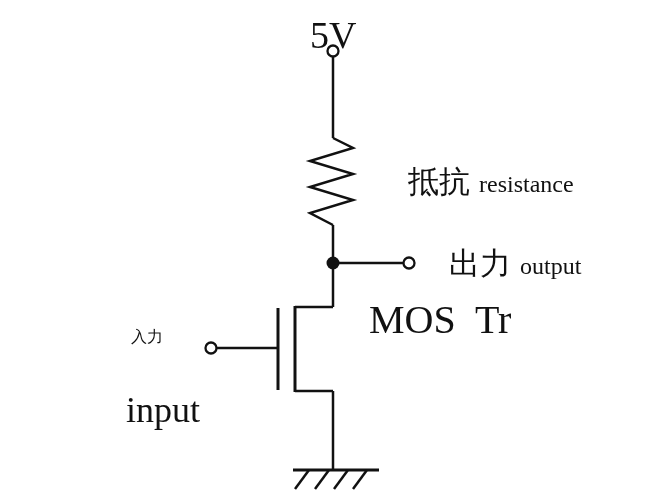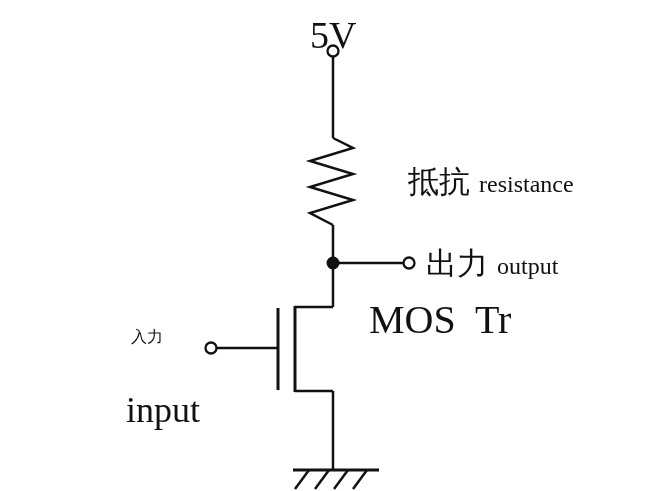--- a/index.html
+++ b/index.html
@@ -91,21 +91,21 @@
     </g>
   </svg>
 
   <div class="label en" style="left:310px; top:16px; font-size:38px;">5V</div>
 
   <div class="label row" style="left:364px; top:166px;margin-left:44px;">
     <span class="jp">抵抗</span>
     <span class="en">resistance</span>
   </div>
 
-  <div class="label row" style="left:426px; top:248px;">
+  <div class="label row" style="left:449px; top:248px;">
     <span class="jp">出力</span>
     <span class="en">output</span>
   </div>
 
   <div class="label en pre" style="left:369px; top:300px; font-size:40px;font-family:Liberation Serif, serif;">MOS  Tr</div>
 
   <div class="label jp" style="left:131px; top:329px;">入力</div>
   <div class="label en" style="left:126px; top:368px; font-size:36px;margin-top:24px;">input</div>
 
 </div>

